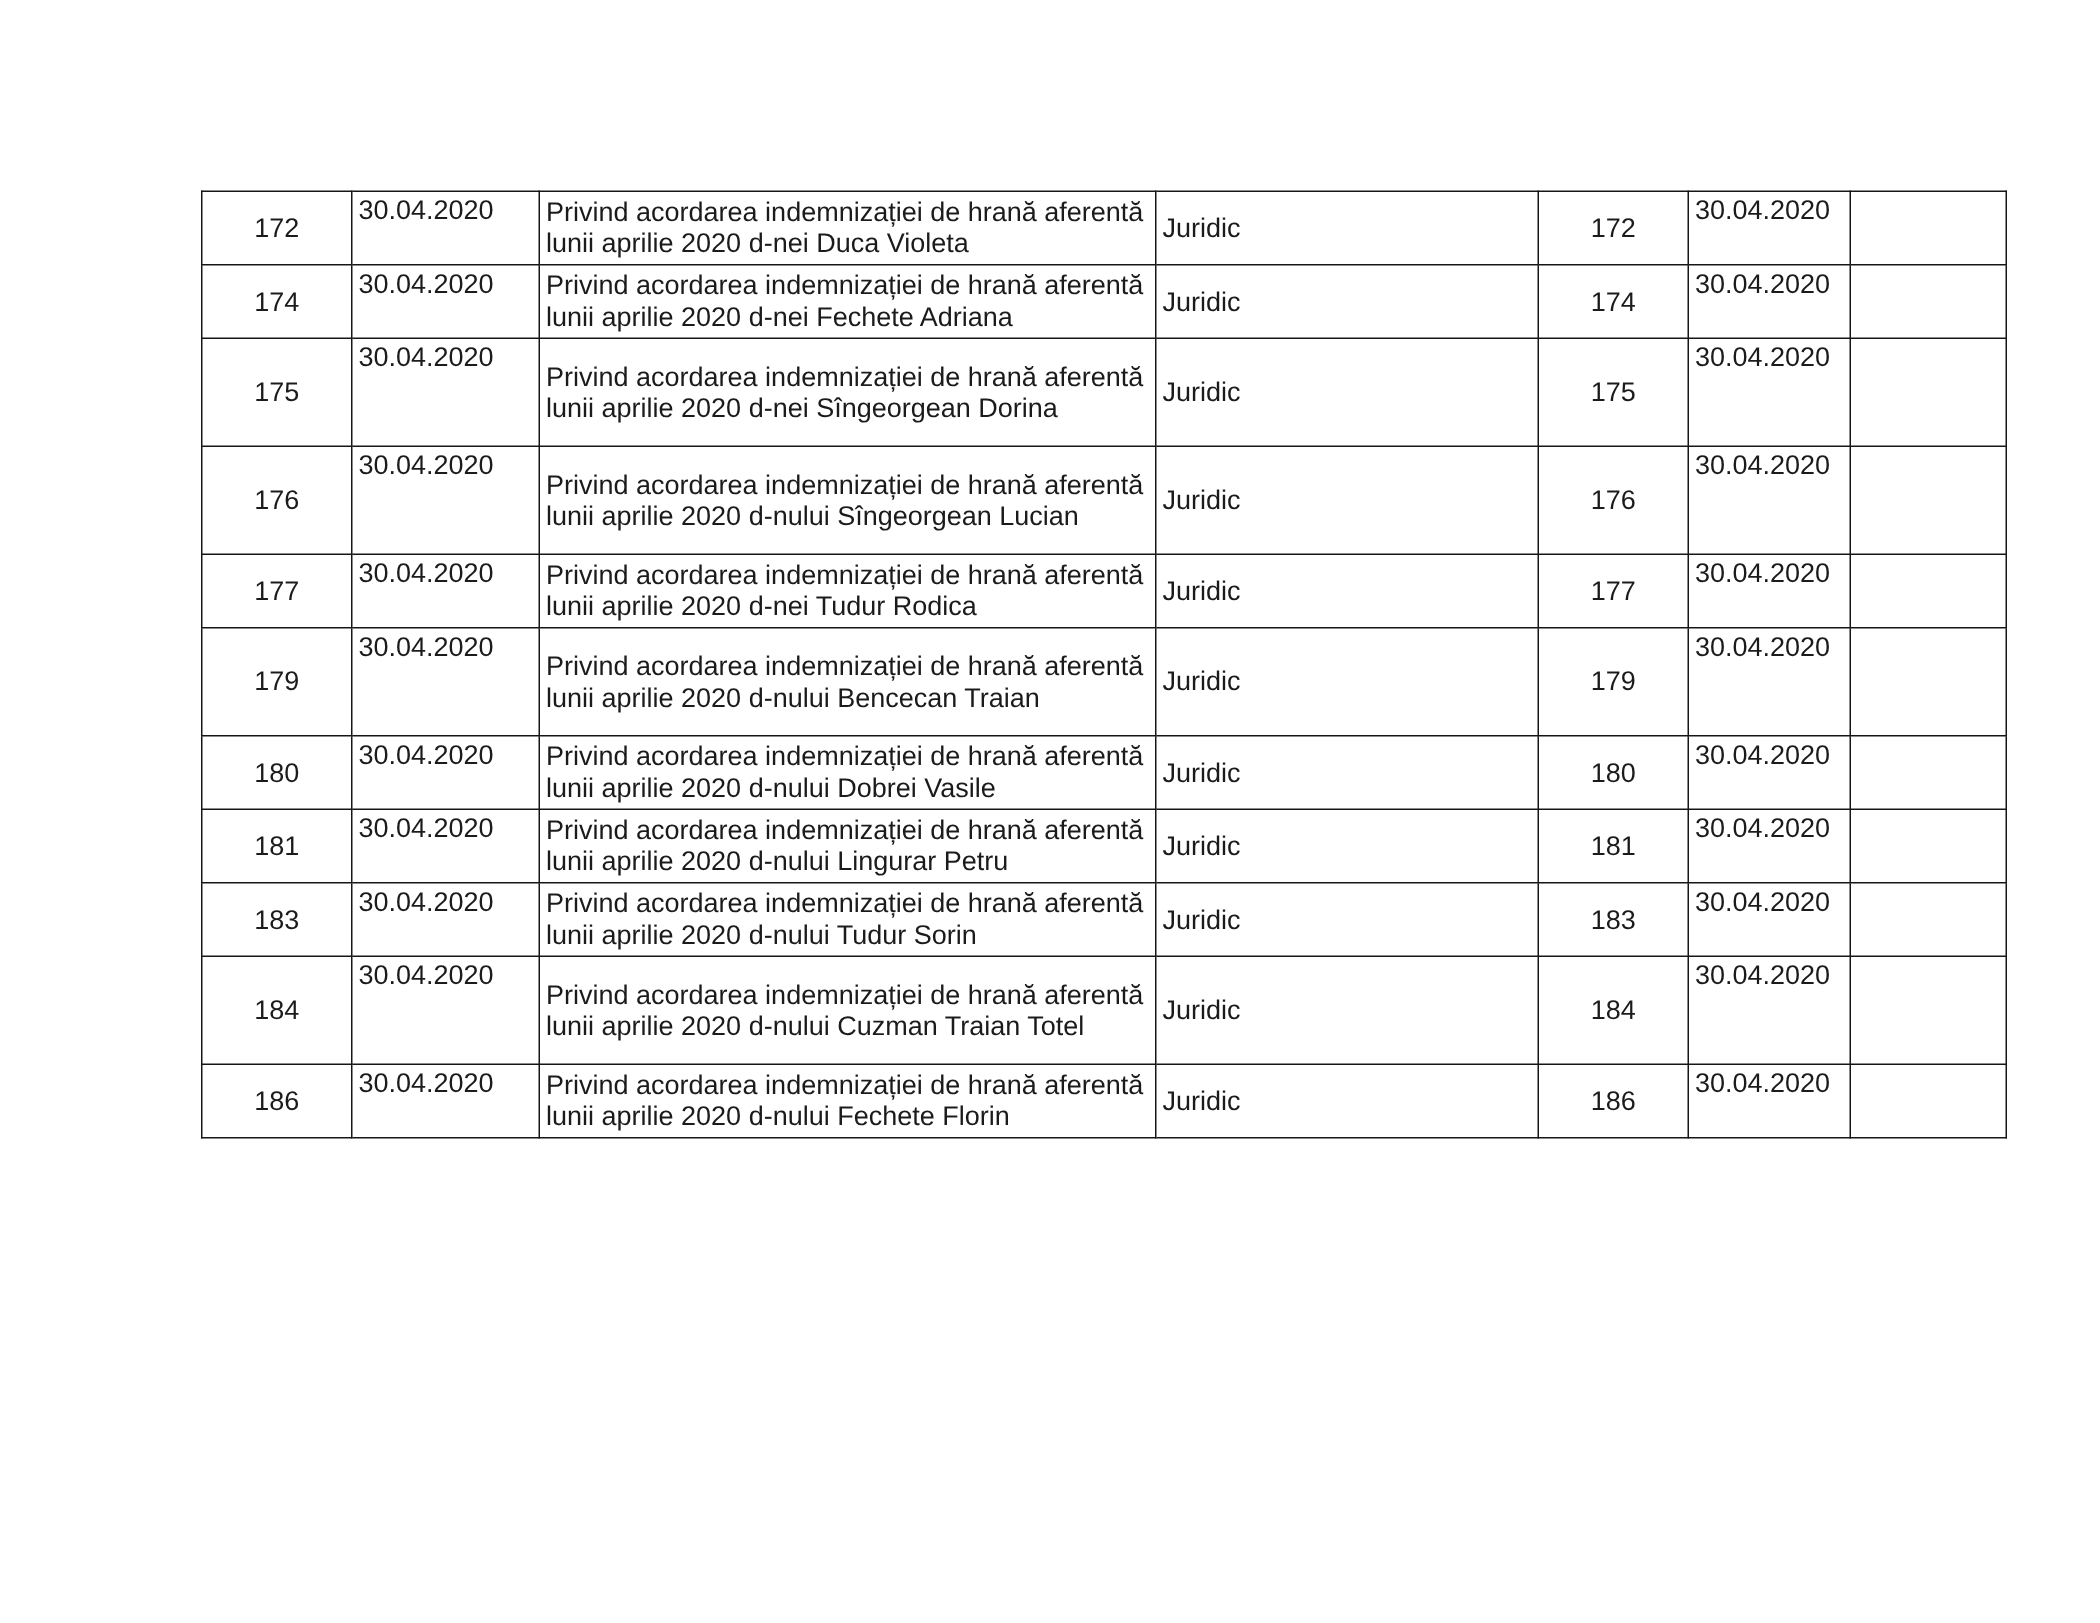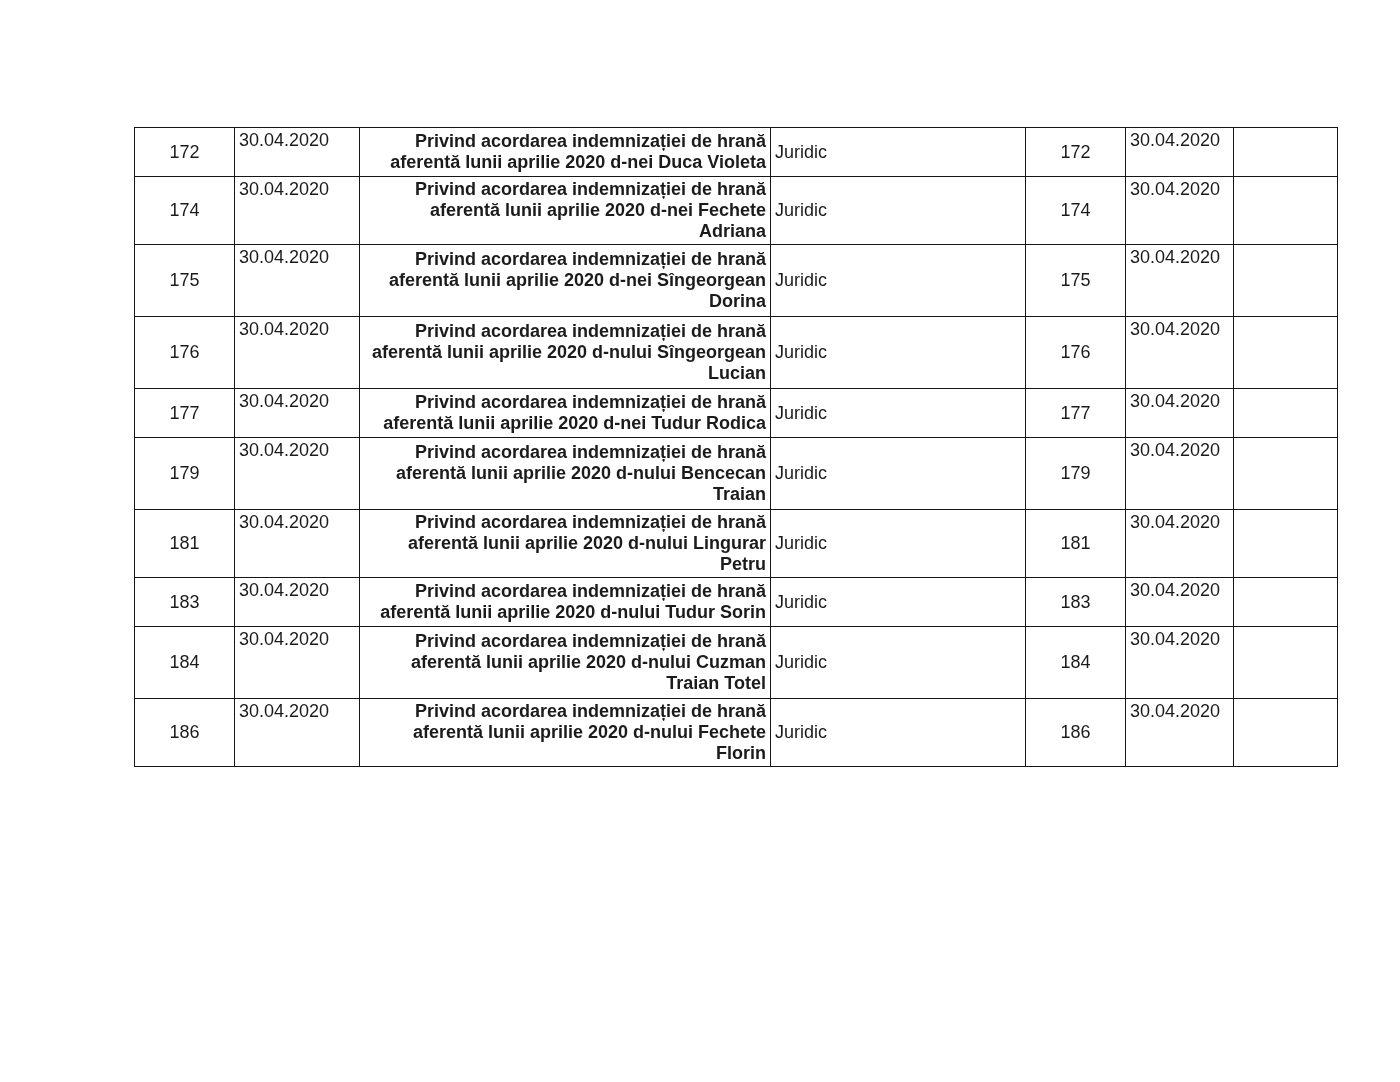--- a/index.html
+++ b/index.html
@@ -37,25 +37,24 @@
   td.c-nr {
     text-align: center;
     vertical-align: middle;
   }
   td.c-date {
     text-align: left;
     vertical-align: top;
     padding-top: 4px;
   }
   td.c-desc {
-    text-align: right;
+    text-align: left;
     vertical-align: middle;
     font-size: 17px;
     padding: 3px 6px;
-    font-weight: bold;
   }
   td.c-dept {
     text-align: left;
     vertical-align: middle;
   }
   td.c-obs {
     vertical-align: top;
   }
 </style>
 </head>
@@ -121,20 +120,29 @@
       <tr class="row tall">
         <td class="c-nr">179</td>
         <td class="c-date">30.04.2020</td>
         <td class="c-desc">Privind acordarea indemnizației de hrană aferentă lunii aprilie 2020 d-nului Bencecan Traian</td>
         <td class="c-dept">Juridic</td>
         <td class="c-nr">179</td>
         <td class="c-date">30.04.2020</td>
         <td class="c-obs"></td>
       </tr>
       <tr class="row">
+        <td class="c-nr">180</td>
+        <td class="c-date">30.04.2020</td>
+        <td class="c-desc">Privind acordarea indemnizației de hrană aferentă lunii aprilie 2020 d-nului Dobrei Vasile</td>
+        <td class="c-dept">Juridic</td>
+        <td class="c-nr">180</td>
+        <td class="c-date">30.04.2020</td>
+        <td class="c-obs"></td>
+      </tr>
+      <tr class="row">
         <td class="c-nr">181</td>
         <td class="c-date">30.04.2020</td>
         <td class="c-desc">Privind acordarea indemnizației de hrană aferentă lunii aprilie 2020 d-nului Lingurar Petru</td>
         <td class="c-dept">Juridic</td>
         <td class="c-nr">181</td>
         <td class="c-date">30.04.2020</td>
         <td class="c-obs"></td>
       </tr>
       <tr class="row">
         <td class="c-nr">183</td>

